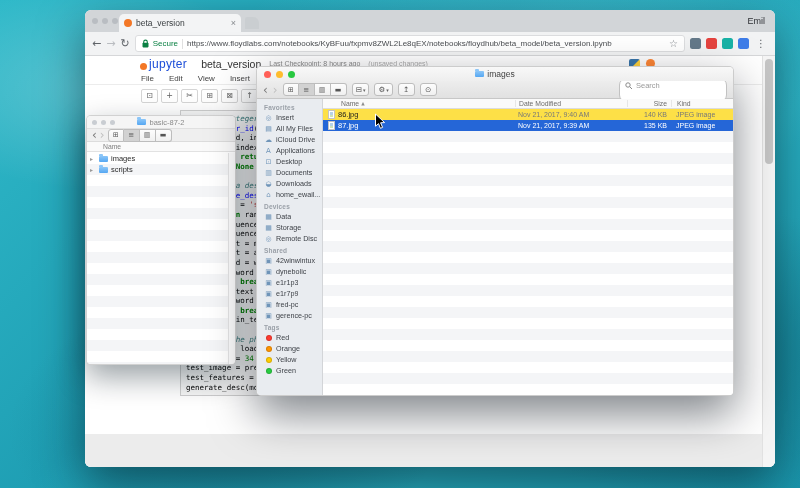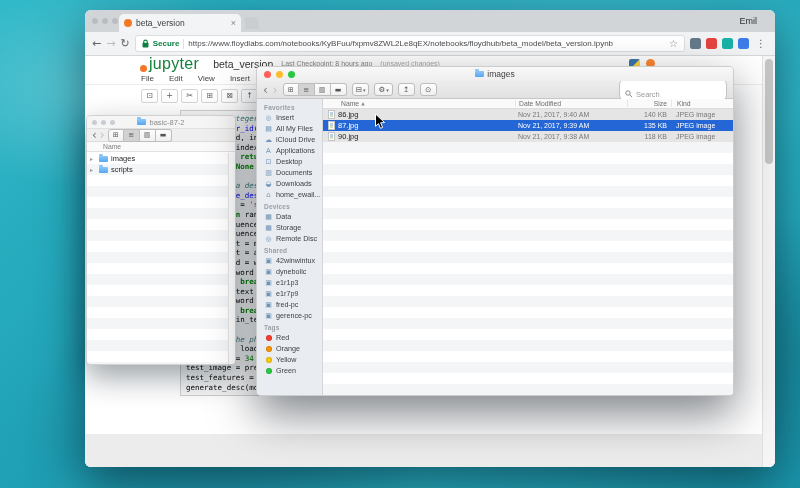--- a/index.html
+++ b/index.html
@@ -21,39 +21,39 @@
   border-radius:6px;overflow:hidden;box-shadow:0 18px 45px rgba(0,20,30,.5);background:#fff}
 .tabstrip{height:22px;background:#d2d5d8;display:flex;align-items:flex-end;position:relative}
 .winbtns{position:absolute;left:7px;top:8px;display:flex;gap:4px}
 .winbtn{width:6px;height:6px;border-radius:50%;background:#b9bdc2;display:inline-block}
 .tab{margin-left:34px;width:122px;height:18px;background:#f3f4f5;border-radius:5px 5px 0 0;
   display:flex;align-items:center;gap:4px;padding:0 5px;min-width:0}
 .favicon{width:8px;height:8px;border-radius:50%;background:var(--jorange);flex:none}
 .tab-title{font-size:8.5px;color:#3c4043;white-space:nowrap;overflow:hidden;text-overflow:ellipsis;flex:1}
 .tab-close{font-size:9px;color:#85898d;flex:none;line-height:1}
 .newtab{width:14px;height:12px;margin:0 0 3px 4px;background:#c5c9cd;border-radius:2px 6px 0 0;opacity:.6}
-.profile{margin-left:auto;align-self:center;font-size:9px;color:#2f3236;padding-right:18px}
+.profile{margin-left:auto;align-self:center;font-size:9px;color:#2f3236;padding-right:10px}
 .chromebar{height:24px;background:#f2f3f4;border-bottom:1px solid #d6d7d9;display:flex;align-items:center;gap:5px;padding:0 7px}
 .navbtn{font-size:11px;color:#5f6368;line-height:1}
 .navbtn.disabled{color:#b9bcc0}
 .urlbox{flex:1;height:17px;background:#fff;border:1px solid #dcdddf;border-radius:3px;display:flex;align-items:center;gap:4px;padding:0 6px;min-width:0}
-.secure{font-size:8px;font-weight:bold;color:var(--secure)}
+.secure{font-size:8px;font-weight:normal;color:var(--secure)}
 .sep{width:1px;height:10px;background:#e0e0e0}
 .url{font-size:8px;color:#4a4d51;white-space:nowrap;overflow:hidden;text-overflow:ellipsis;flex:1}
 .star{font-size:10px;color:#80868b;flex:none}
 .exts{display:flex;gap:5px;align-items:center}
 .ext-icon{width:11px;height:11px;border-radius:2.5px;display:inline-block}
 .menu-dots{font-size:10px;color:#5f6368;padding:0 2px}
 
 
 .page{position:relative;height:411px;background:#fff}
 .nb-header{position:absolute;top:0;left:0;right:13px;height:15px;display:flex;align-items:center;padding-left:55px;gap:8px}
 .jlogo{display:flex;align-items:flex-end;gap:2px}
 .jdot{width:7px;height:7px;border-radius:50%;background:var(--jorange);display:inline-block;margin-bottom:1px}
-.jtext{font-size:16px;color:#15803d;letter-spacing:.3px}
+.jtext{font-size:12px;color:#1d4ed8;letter-spacing:.3px}
 .nb-title{font-size:10.5px;color:#333;margin-left:6px}
 .nb-chk{font-size:7px;color:#888}
 .nb-unsaved{font-size:7px;color:#aaa}
 .sitelogo{position:absolute;right:107px;top:3px;width:9px;height:9px;border-radius:50%;background:#ff8735}
 .pylogo{position:absolute;right:122px;top:3px;width:11px;height:11px;border-radius:2px;background:linear-gradient(135deg,#3976ab 49%,#ffd23d 51%)}
 .nb-menubar{position:absolute;top:16px;left:0;right:13px;height:13px;display:flex;align-items:center;gap:15px;padding-left:56px;border-bottom:1px solid #ececec}
 .nb-menu{font-size:8px;color:#444}
 .nb-toolbar{position:absolute;top:30px;left:0;right:13px;height:20px;display:flex;align-items:center;gap:3px;padding-left:56px}
 .nb-btn{width:17px;height:14px;border:1px solid #d5d5d5;border-radius:2px;background:#fff;display:flex;align-items:center;justify-content:center}
 .nb-btn .glyph{font-size:8px;color:#616161;line-height:1}
@@ -96,40 +96,40 @@
 .segwrap{display:flex}
 .segbtn{width:16px;height:13px;border:1px solid #bdbdbd;border-left:none;background:linear-gradient(#fdfdfd,#f0f0f0);
   display:flex;align-items:center;justify-content:center;font-size:7px;color:#555}
 .segwrap .segbtn:first-child{border-left:1px solid #bdbdbd;border-radius:3px 0 0 3px}
 .segwrap .segbtn:last-child{border-radius:0 3px 3px 0}
 .segbtn.on{background:#d2d2d2}
 .tbtn{height:13px;min-width:17px;border:1px solid #bdbdbd;border-radius:3px;background:linear-gradient(#fdfdfd,#f0f0f0);
   display:flex;align-items:center;justify-content:center;gap:1px;font-size:7.5px;color:#555;padding:0 3px}
 .caret{font-size:5px;color:#666}
 .search{margin-left:auto;width:108px;height:13px;border:1px solid #c2c2c2;border-radius:7px;background:#fff;
-  display:flex;align-items:flex-start;gap:3px;padding:11px 5px}
+  display:flex;align-items:flex-end;gap:3px;padding:11px 5px}
 .search span{font-size:7.5px;color:#9a9a9a}
 .f-body{display:flex;height:296px}
 .f-sidebar{width:66px;background:#e9ecf0;border-right:1px solid #d3d5d8;padding-top:2px;overflow:hidden}
 .sb-title{font-size:6.5px;font-weight:bold;color:#9aa0a8;padding:3px 0 1px 7px;letter-spacing:.2px}
 .sb-item{height:11px;display:flex;align-items:center;gap:3px;padding-left:7px}
 .sb-ic{width:9px;display:inline-flex;justify-content:center;font-size:7px;color:#6f94b8;font-style:normal;flex:none}
 .tagdot{width:6px;height:6px;border-radius:50%;border:1px solid rgba(0,0,0,.15);margin:0 1.5px}
 .sb-label{font-size:7.2px;color:#3e4248;white-space:nowrap;overflow:hidden}
 .f-main{flex:1;position:relative;background:#fff}
 .f-colheader{height:10px;background:#fafafa;border-bottom:1px solid #dcdcdc;display:flex;align-items:center;font-size:6.8px;color:#6b6b6b}
 .fcol{display:flex;align-items:center;gap:2px}
 .fcol+.fcol{border-left:1px solid #e6e6e6}
 .sort{font-size:4.5px;color:#8d8d8d}
 .c-name{flex:1;padding-left:18px}
 .c-date{width:112px;padding-left:3px}
 .c-size{width:44px;justify-content:flex-end;padding-right:4px}
 .c-kind{width:62px;padding-left:5px}
 .f-rows{position:absolute;top:10px;left:0;right:0;bottom:0;display:flex;flex-direction:column}
-.f-row{height:11px;flex:none;display:flex;align-items:center;font-size:7.5px;color:#1c1c1c;background:#e5e5e5}
+.f-row{height:11px;flex:none;display:flex;align-items:center;font-size:7.5px;color:#1c1c1c;background:#fde047}
 .f-row.alt{background:#f4f5f7}
 .f-row.sel{background:var(--sel)}
 .cell-name{flex:1;display:flex;align-items:center;gap:3px;padding-left:5px;min-width:0}
 .fname{white-space:nowrap}
 .cell-date{width:112px;padding-left:3px;color:#787878;font-size:7px}
 .cell-size{width:44px;text-align:right;padding-right:4px;color:#787878;font-size:7px}
 .cell-kind{width:62px;padding-left:5px;color:#787878;font-size:7px}
 .f-row.sel .fname,.f-row.sel .cell-date,.f-row.sel .cell-size,.f-row.sel .cell-kind{color:#fff}
 .f-filler{flex:1;background:repeating-linear-gradient(180deg,#f4f5f7 0 11px,#fff 11px 22px)}
 
@@ -469,29 +469,20 @@
             </div>
             <div class="f-row alt sel">
               <span class="cell-name">
                 <i class="jpegicon"></i>
                 <span class="fname">87.jpg</span>
               </span>
               <span class="cell-date">Nov 21, 2017, 9:39 AM</span>
               <span class="cell-size">135 KB</span>
               <span class="cell-kind">JPEG image</span>
             </div>
-            <div class="f-row">
-              <span class="cell-name">
-                <i class="jpegicon"></i>
-                <span class="fname">90.jpg</span>
-              </span>
-              <span class="cell-date">Nov 21, 2017, 9:38 AM</span>
-              <span class="cell-size">118 KB</span>
-              <span class="cell-kind">JPEG image</span>
-            </div>
             <div class="f-filler"></div>
           </div>
       </div>
     </div>
   </div>
 
   <svg class="cursor" width="12" height="17" viewBox="0 0 12 17">
     <path d="M1.5 1 L1.5 13.2 L4.5 10.6 L6.4 15.3 L8.6 14.4 L6.6 9.8 L10.6 9.6 Z" fill="#000" stroke="#fff" stroke-width="1"></path>
   </svg>
 </div>

